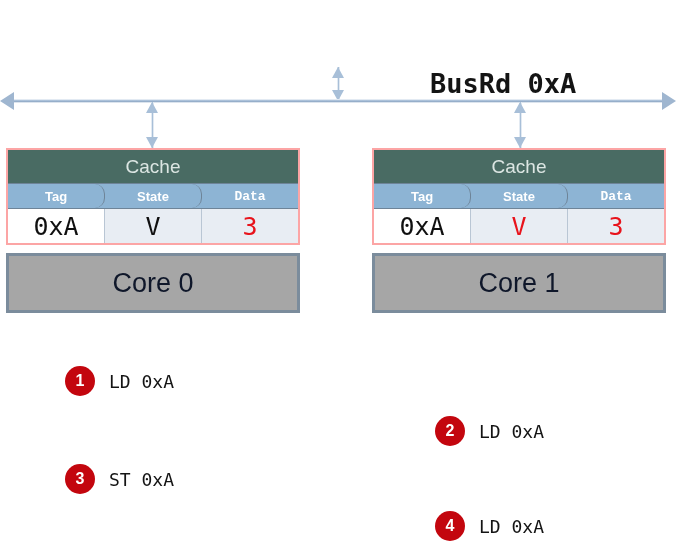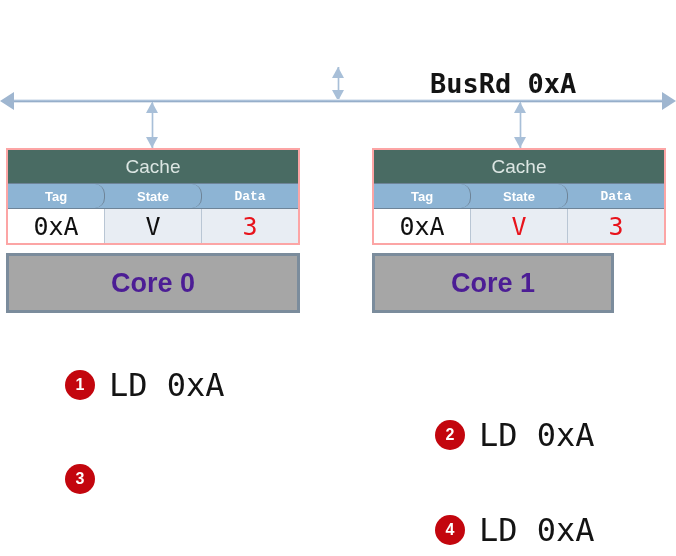--- a/index.html
+++ b/index.html
@@ -167,26 +167,25 @@
     position: absolute;
     box-sizing: border-box;
     height: 60px;
     background: #A6A6A6;
     border: 3px solid #7B8C9C;
     display: flex;
     align-items: center;
     justify-content: center;
   }
   .core-label {
-    color: #4c1d95;
+    color: #0f172a;
     font-size: 27px;
-    font-weight: bold;
   }
   .core-0 { left: 6px;  top: 253px; width: 294px; }
-  .core-1 { left: 372px; top: 253px; width: 242px; }
+  .core-1 { left: 372px; top: 253px; width: 294px; }
 
   
   .step {
     position: absolute;
     display: flex;
     align-items: center;
   }
   .step-badge {
     width: 30px;
     height: 30px;
@@ -196,21 +195,21 @@
     font-size: 16px;
     font-weight: bold;
     display: flex;
     align-items: center;
     justify-content: center;
     flex: 0 0 auto;
   }
   .step-text {
     margin-left: 14px;
     font-family: "DejaVu Sans Mono", monospace;
-    font-size: 32px;
+    font-size: 18px;
     color: #141414;
     white-space: pre;
   }
   .step-1 { left: 65px;  top: 366px; }
   .step-2 { left: 435px; top: 416px; }
   .step-3 { left: 65px;  top: 464px; }
   .step-4 { left: 435px; top: 511px; }
 </style>
 </head>
 <body>
@@ -280,20 +279,21 @@
     <span class="step-text">LD 0xA</span>
   </div>
 
   <div class="step step-2">
     <span class="step-badge">2</span>
     <span class="step-text">LD 0xA</span>
   </div>
 
   <div class="step step-3">
     <span class="step-badge">3</span>
+    <span class="step-text">ST 0xA</span>
   </div>
 
   <div class="step step-4">
     <span class="step-badge">4</span>
     <span class="step-text">LD 0xA</span>
   </div>
 
 </div>
 
 </body></html>

